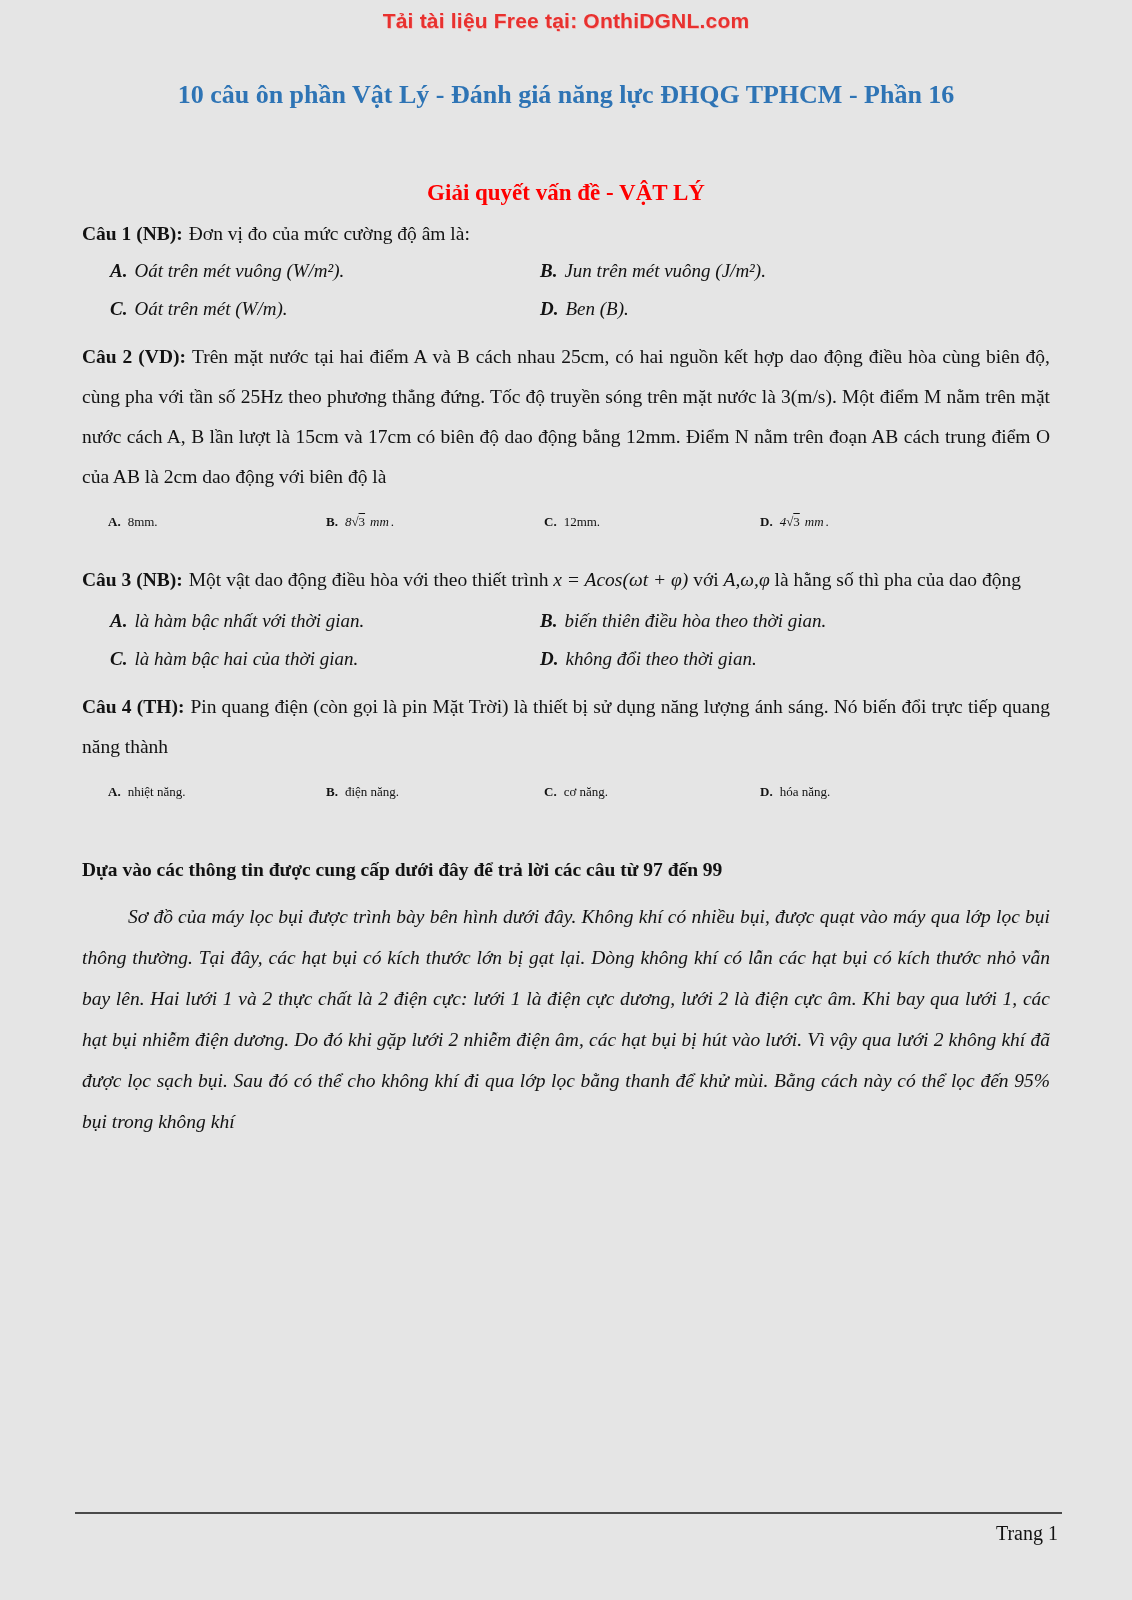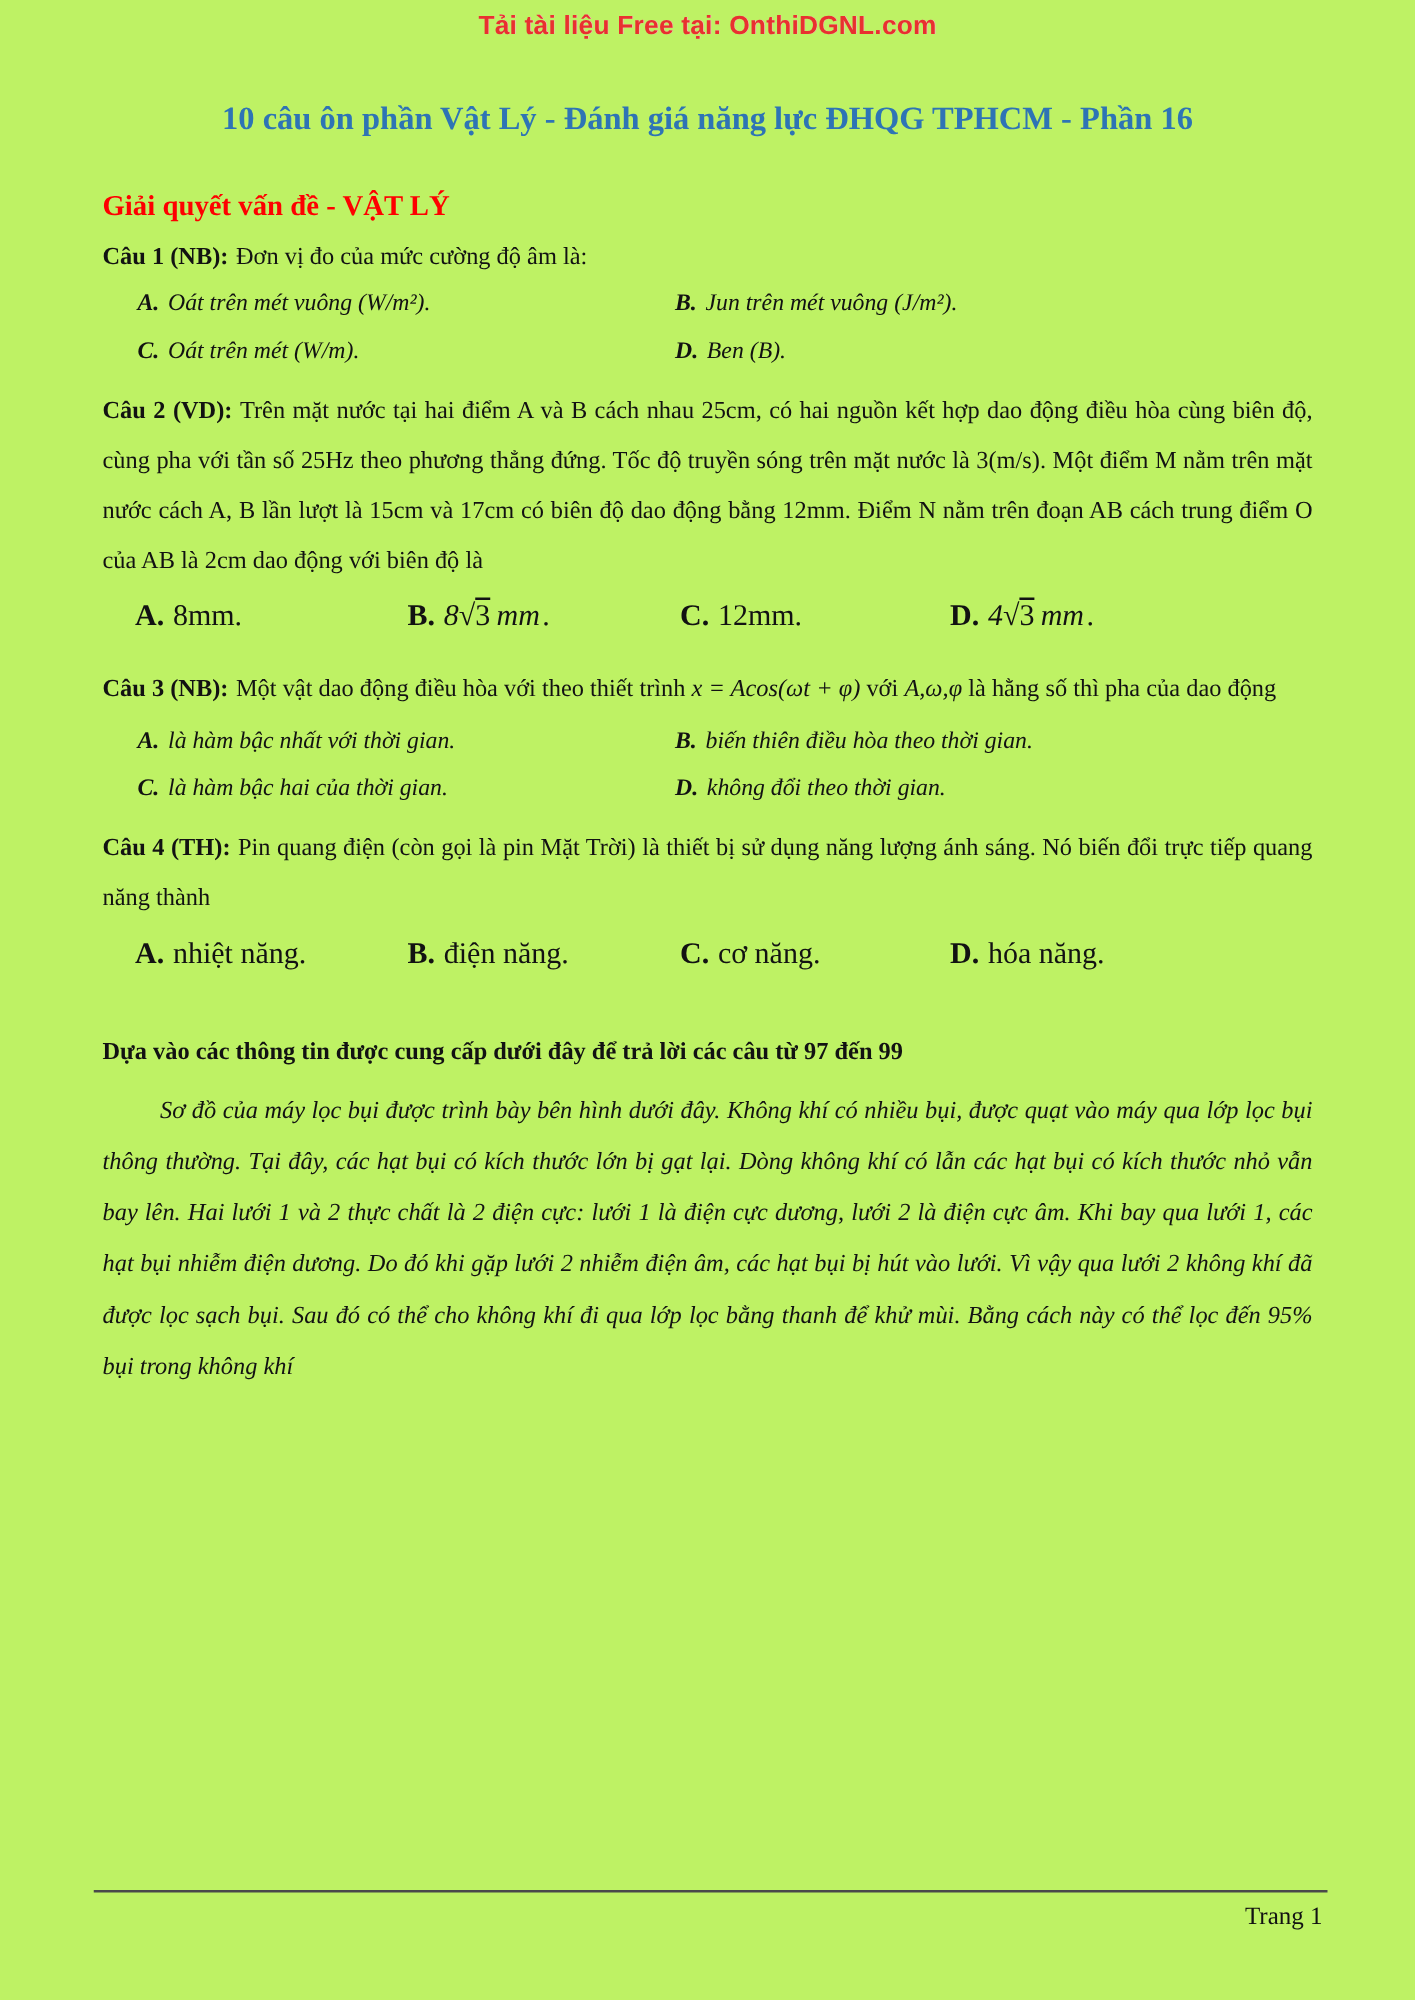--- a/index.html
+++ b/index.html
@@ -1,51 +1,51 @@
 <!DOCTYPE html>
 <html><head>
 <meta charset="utf-8">
 <style>
   * { margin:0; padding:0; box-sizing:border-box; }
   html,body { background:#ffffff; }
   .page {
-    width:1132px; height:1600px; position:relative; background:#bef264;
+    width:1132px; height:1600px; position:relative; background:#e5e5e5;
     font-family:"Liberation Serif", serif; color:#121212;
     padding:0 82px; overflow:hidden;
   }
   .header-note {
     padding-top:9px; text-align:center;
     font-family:"Liberation Sans", sans-serif; font-weight:bold;
     font-size:21px; color:#e8312f; letter-spacing:0.2px;
     text-shadow:0.5px 0.5px 0 #f3b9b9;
   }
   .doc-title {
     margin-top:46px; text-align:center; font-size:26px; font-weight:bold;
     color:#2e74b5; line-height:1.25;
   }
   .doc-subtitle {
     margin-top:22px; text-align:center; font-size:26px; font-weight:bold;
     color:#2e74b5;
   }
   .section-heading {
-    margin-top:40px; font-size:23px; font-weight:bold; color:#fe0000;
+    margin-top:68px; font-size:23px; font-weight:bold; color:#fe0000;text-align:center;
   }
   .q-para {
     margin-top:16px; font-size:19.5px; line-height:40px; text-align:justify;
   }
   .q-para.tight { margin-top:12px; line-height:32px; }
   .q-para.mt-lg { margin-top:26px; }
   .q-label { font-weight:bold; margin-right:6px; }
   .formula { font-style:italic; white-space:nowrap; }
   .options-2col {
     margin:8px 0 0 28px; display:grid; grid-template-columns:430px 1fr;
     row-gap:13px; font-size:19px; line-height:25px;font-style:italic;
   }
   .options-row {
-    margin:12px 0 0 26px; display:flex; font-size:24px; line-height:25px;
+    margin:12px 0 0 26px; display:flex; font-size:13px; line-height:25px;
   }
   .options-row .opt:nth-child(1) { width:218px; }
   .options-row .opt:nth-child(2) { width:218px; }
   .options-row .opt:nth-child(3) { width:216px; }
   .opt-key { font-weight:bold; margin-right:7px; }
   .sqrt { white-space:nowrap; }
   .sqrt::before { content:"√"; }
   .sqrt-val { text-decoration:overline; }
   .unit { font-style:italic; margin-left:5px; }
   .period { margin-left:2px; }

